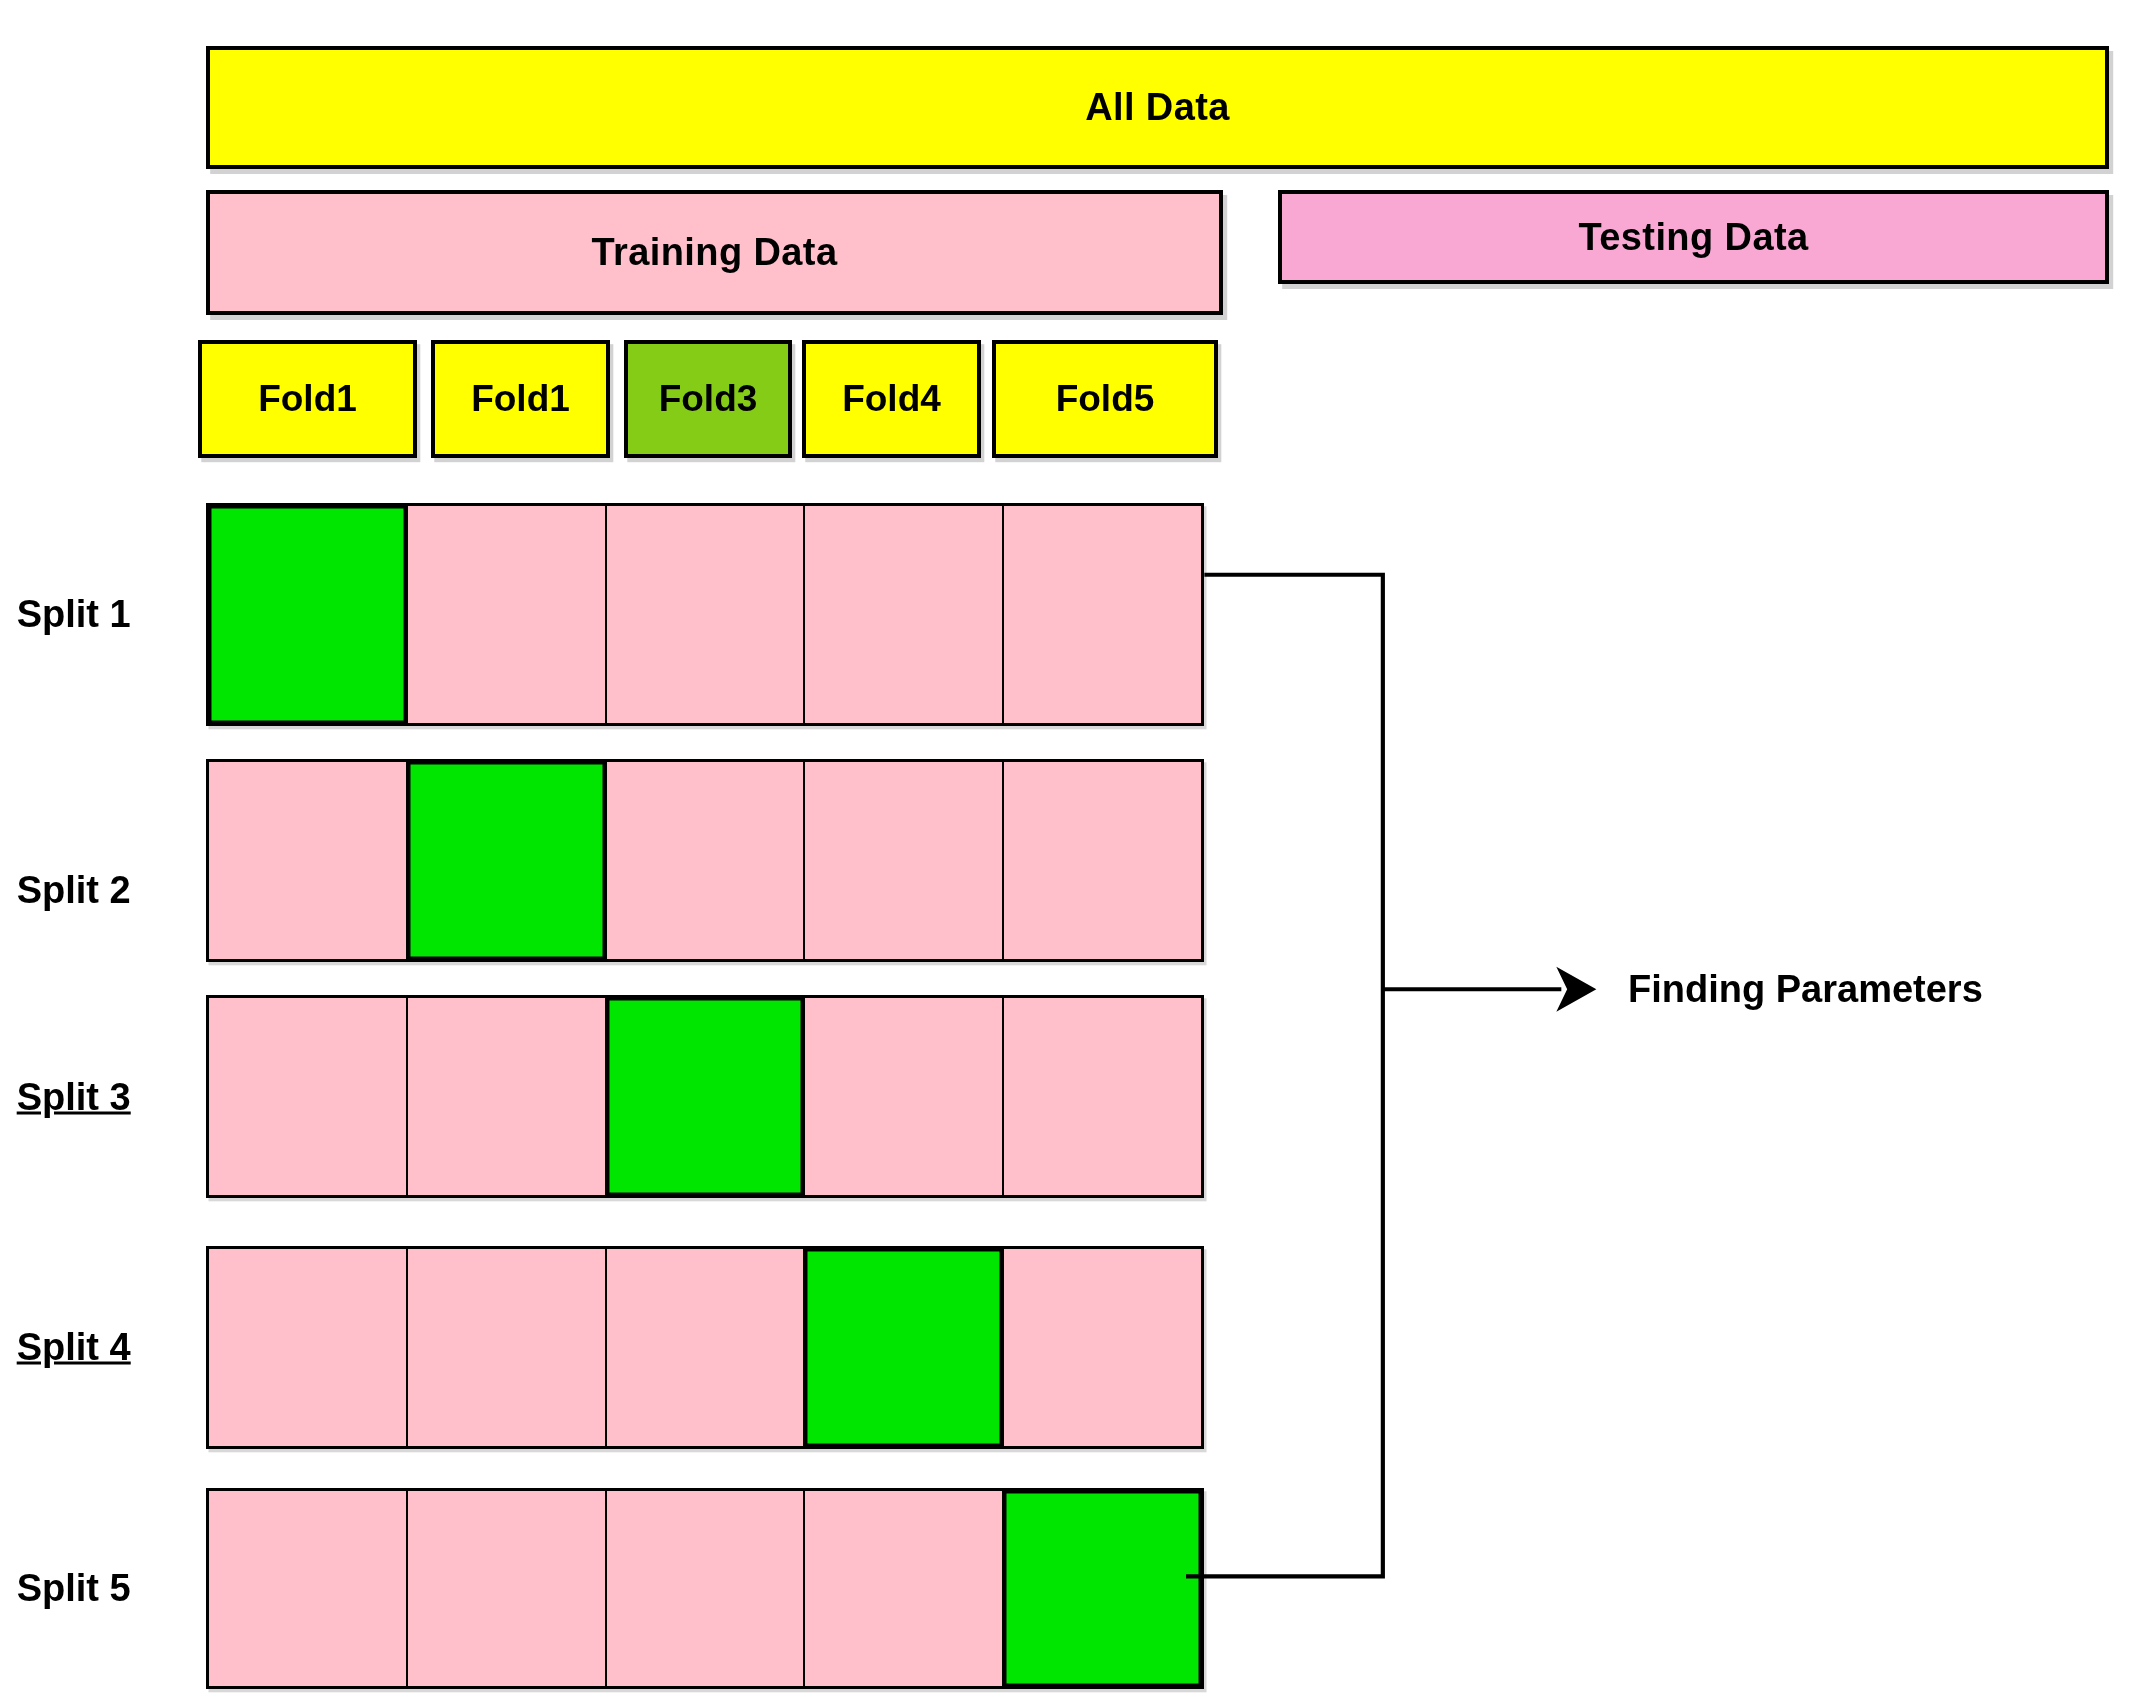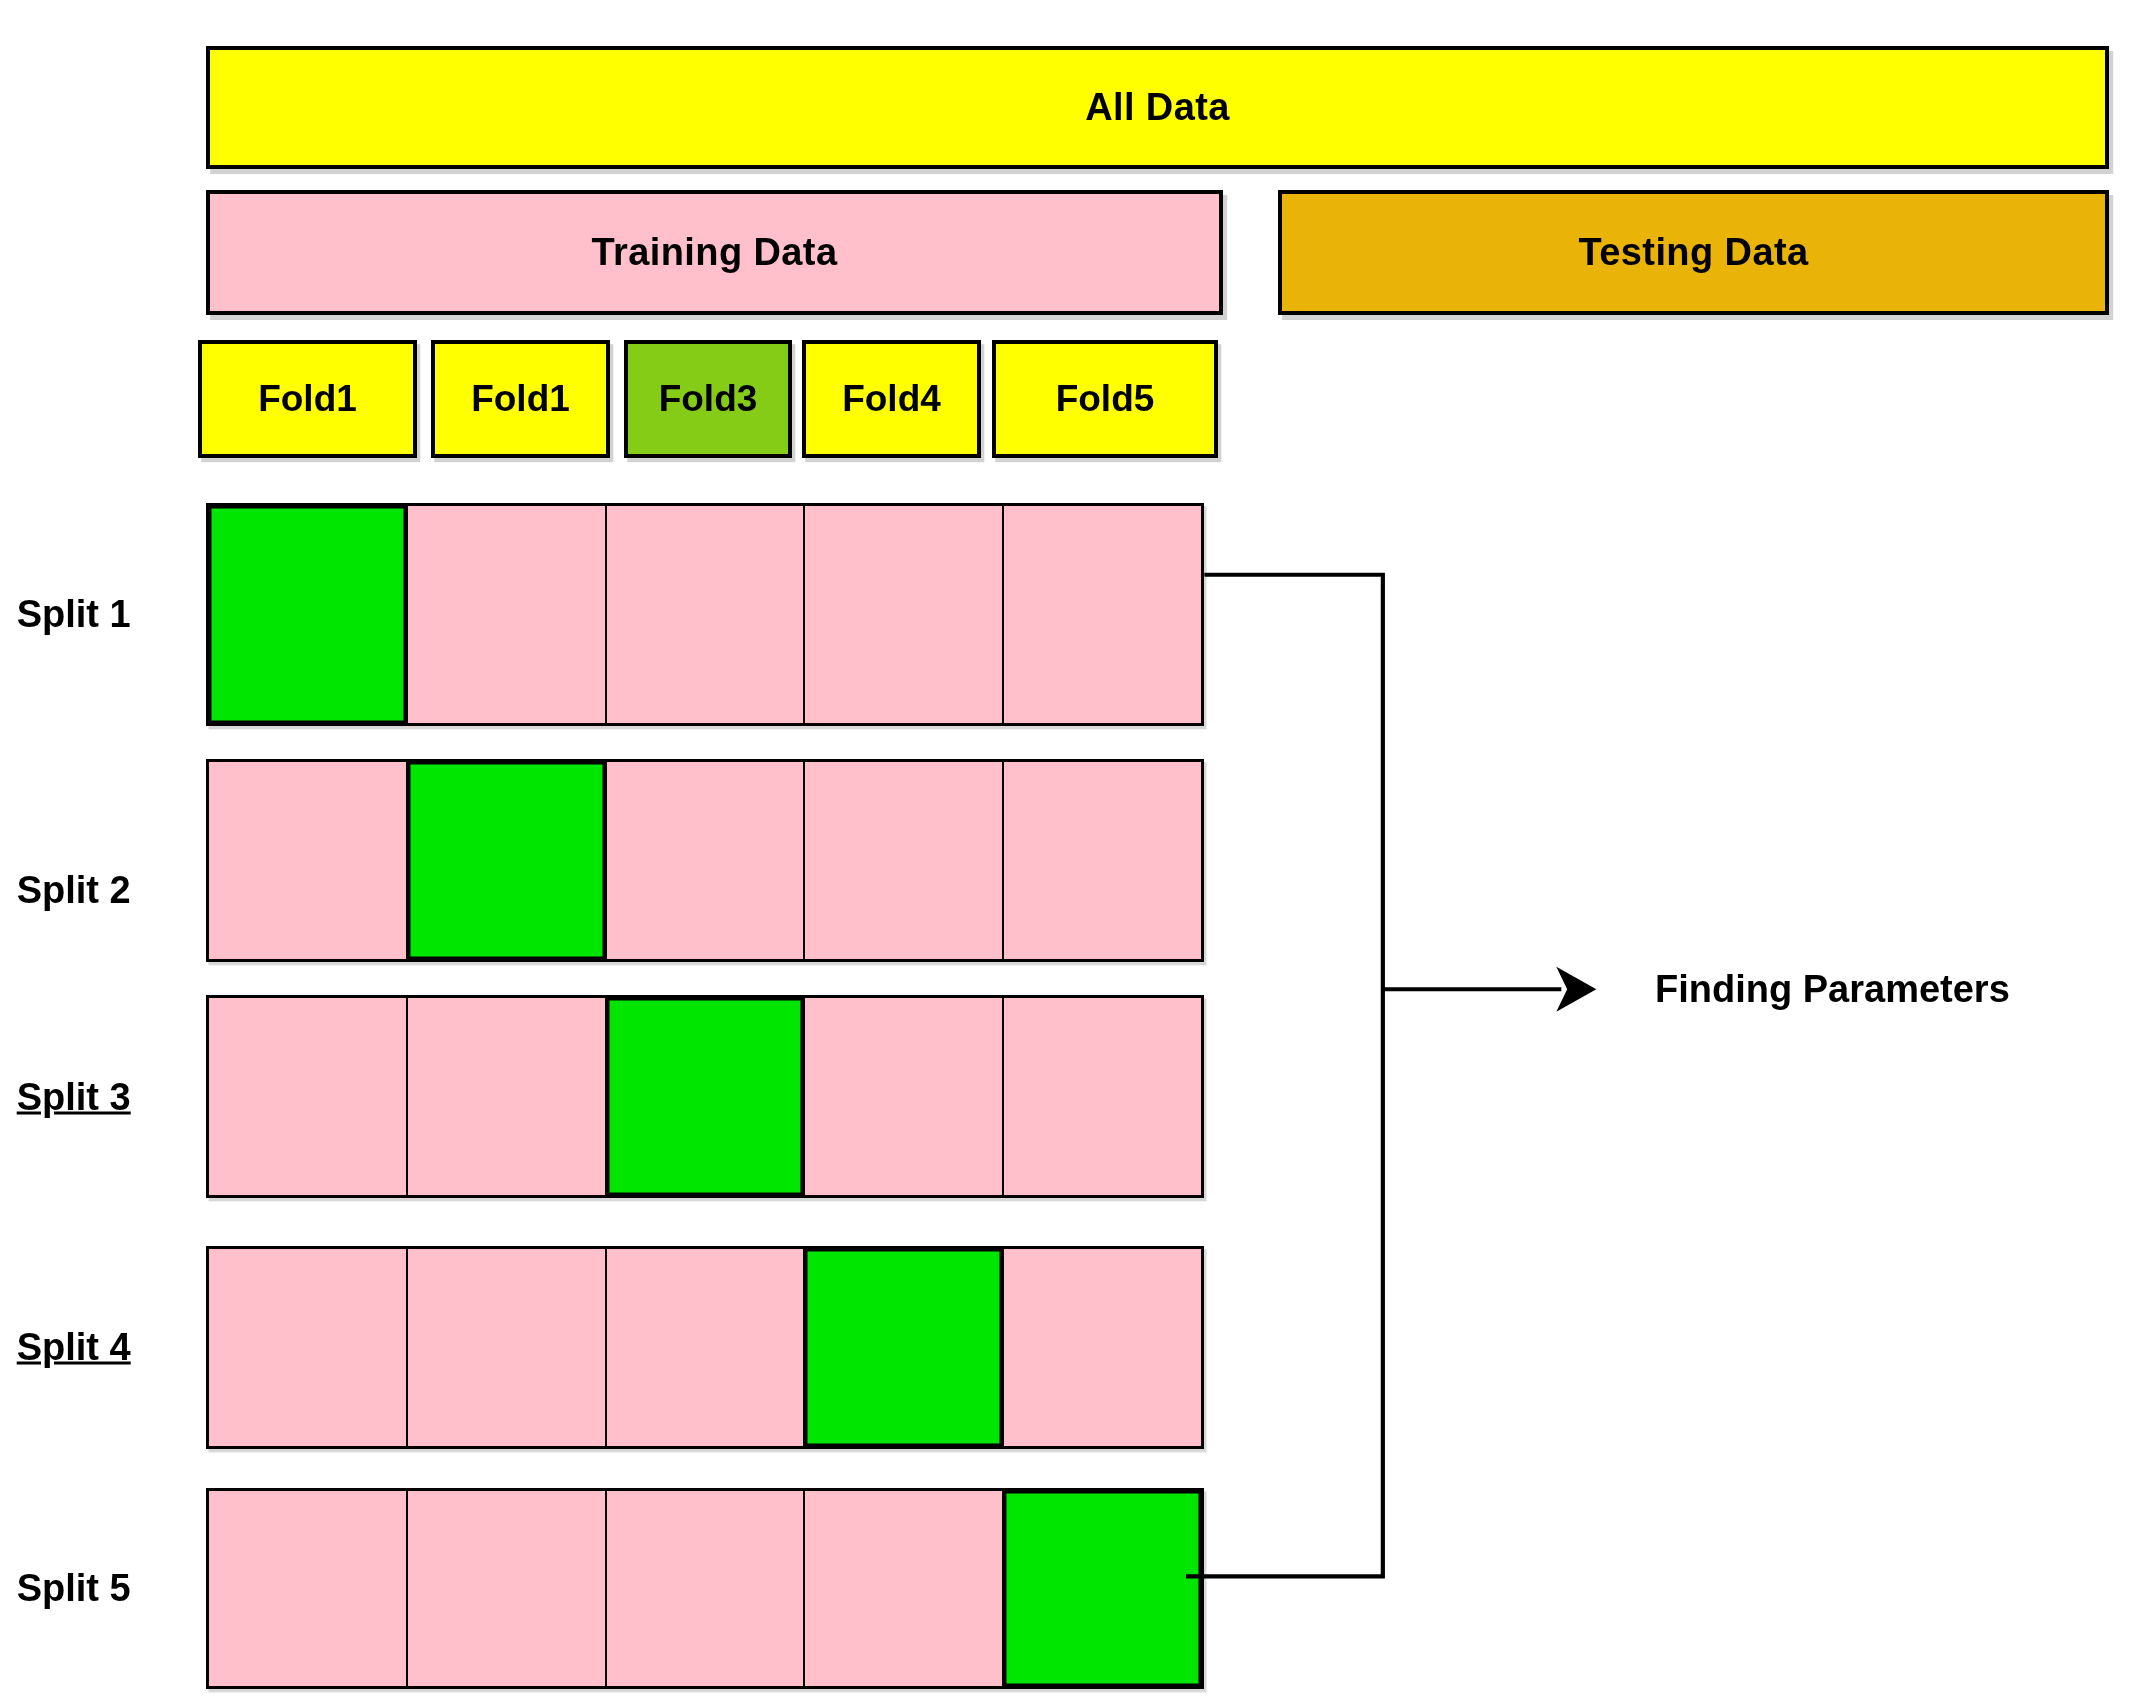--- a/index.html
+++ b/index.html
@@ -52,39 +52,38 @@
     font-size: 38px;
     text-align: left;
     transform: translateY(-50%);
     white-space: nowrap;
   }
   .annotation-label {
     position: absolute;
     font-size: 38px;
     transform: translateY(-50%);
     white-space: nowrap;
-    margin-left: 27px;
   }
   svg.connector-layer {
     position: absolute;
     left: 0; top: 0;
     width: 2151px; height: 1700px;
     pointer-events: none;
   }
 </style>
 </head>
 <body>
 
 <div class="canvas">
 
   <div class="bigbox" id="all-data-bar" style="left: 206px; top: 46px; width: 1903px; height: 123px; background: rgb(255, 255, 0);">All Data</div>
 
   <div class="bigbox" id="training-bar" style="left: 206px; top: 190px; width: 1017px; height: 125px; background: rgb(255, 192, 203);">Training Data</div>
 
-  <div class="bigbox" id="testing-bar" style="left: 1278px; top: 190px; width: 831px; height: 125px; background: #eab308;">Testing Data</div>
+  <div class="bigbox" id="testing-bar" style="left: 1278px; top: 190px; width: 831px; height: 94px; background: #f9a8d4;">Testing Data</div>
 
   <div id="folds-layer">
       <div class="fold-box" style="left: 198px; top: 340px; width: 219px; height: 118px; background: rgb(255, 255, 0);">Fold1</div>
       <div class="fold-box" style="left: 431px; top: 340px; width: 179px; height: 118px; background: rgb(255, 255, 0);">Fold1</div>
       <div class="fold-box" style="left: 624px; top: 340px; width: 168px; height: 118px; background: #84cc16;">Fold3</div>
       <div class="fold-box" style="left: 802px; top: 340px; width: 179px; height: 118px; background: rgb(255, 255, 0);">Fold4</div>
       <div class="fold-box" style="left: 992px; top: 340px; width: 226px; height: 118px; background: rgb(255, 255, 0);">Fold5</div>
     </div>
 
   <div id="splits-layer">

